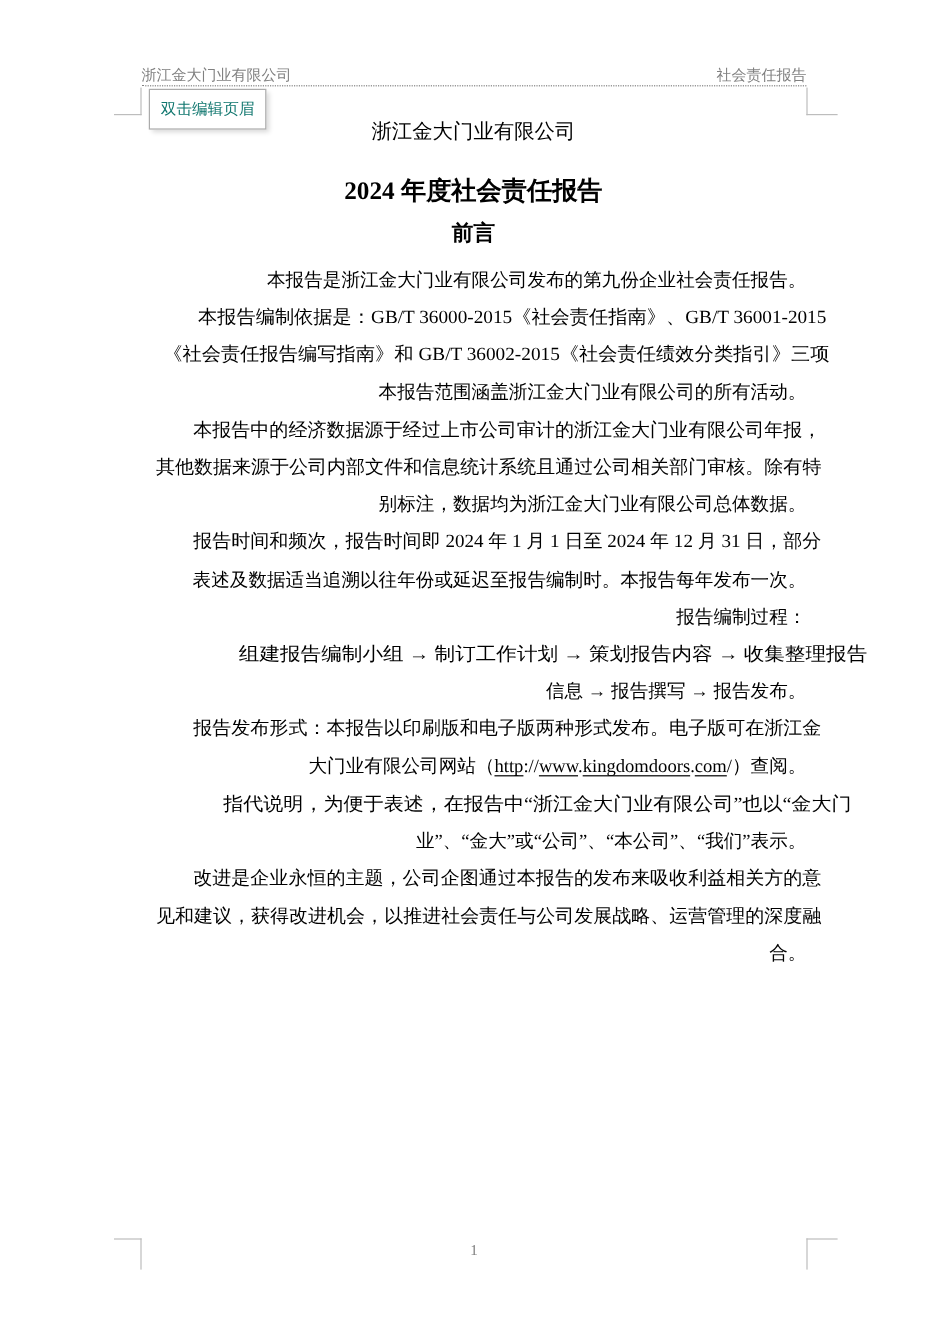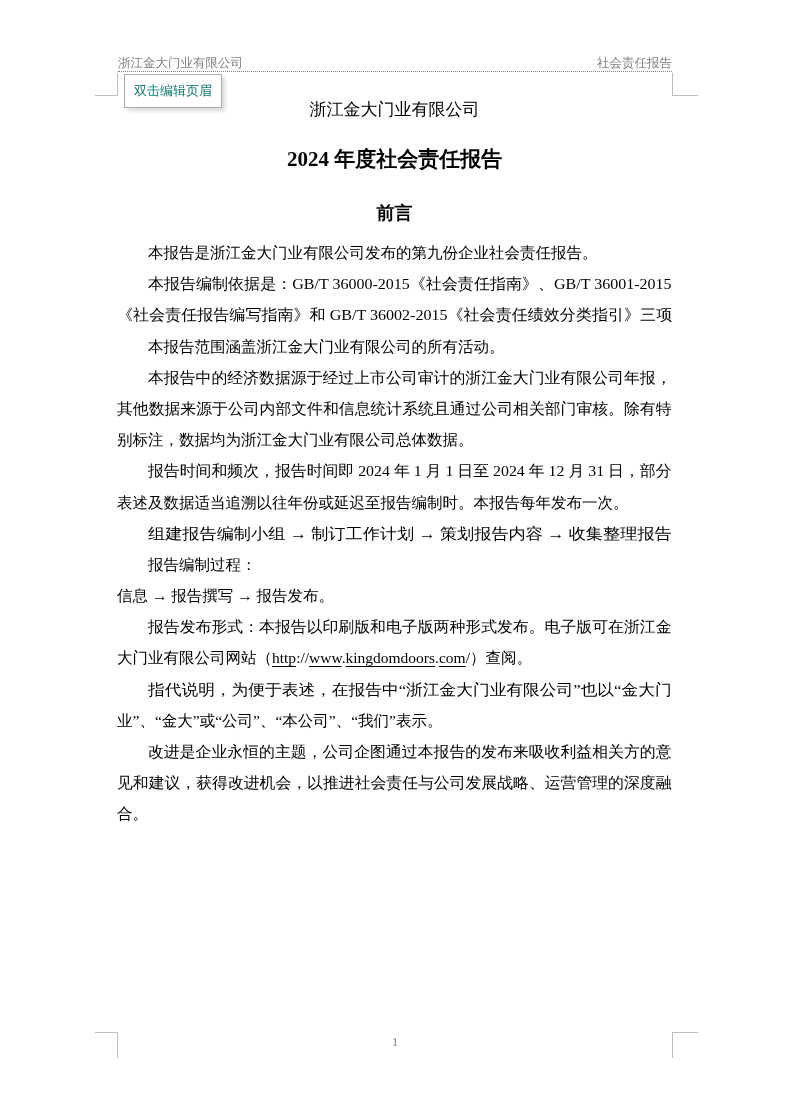--- a/index.html
+++ b/index.html
@@ -40,22 +40,22 @@
     font-family: "Liberation Sans", "DejaVu Sans", sans-serif;
     font-size: 13px; color: #0f766e;
     line-height: 32px; text-align: center;
     z-index: 5;
     white-space: nowrap;
   }
   
   .content { position: absolute; left: 117px; top: 95px; width: 555px; }
   .title-company { font-size: 17px; line-height: 30px; text-align: center; font-weight: normal; }
   .title-report  { margin-top: 17px; font-size: 21px; line-height: 35px; text-align: center; font-weight: bold; }
-  .title-section { margin-top: 21px; font-size: 18px; line-height: 30px; text-align: center; font-weight: bold; }
-  .paras { margin-top: 9px; font-size: 15.5px; }
+  .title-section { margin-top: 2px; font-size: 18px; line-height: 30px; text-align: center; font-weight: bold; }
+  .paras { margin-top: 9px; font-size: 15.5px; text-align: right; }
   .line { height: 31.2px; line-height: 31.2px; white-space: nowrap; overflow: visible; }
   .line .ls { display: inline-block; white-space: nowrap; transform-origin: 0 50%; }
   .line.ind .ls { margin-left: 31px; }
   .misspell {
     text-decoration-line: underline;
     text-decoration-style: wavy;
     text-decoration-color: #d22a1e;
     text-decoration-thickness: 1px;
     text-underline-offset: 3px;
     text-decoration: underline;
@@ -89,22 +89,22 @@
     <div class="paras">
         <div class="line ind"><span class="ls">本报告是浙江金大门业有限公司发布的第九份企业社会责任报告。</span></div>
         <div class="line ind just"><span class="ls" style="transform: scaleX(1.03353);">本报告编制依据是：GB/T 36000-2015《社会责任指南》、GB/T 36001-2015</span></div>
         <div class="line just"><span class="ls" style="transform: scaleX(1.03545);">《社会责任报告编写指南》和 GB/T 36002-2015《社会责任绩效分类指引》三项</span></div>
         <div class="line ind"><span class="ls">本报告范围涵盖浙江金大门业有限公司的所有活动。</span></div>
         <div class="line ind just"><span class="ls" style="transform: scaleX(1.02344);">本报告中的经济数据源于经过上市公司审计的浙江金大门业有限公司年报，</span></div>
         <div class="line just"><span class="ls" style="transform: scaleX(1.0221);">其他数据来源于公司内部文件和信息统计系统且通过公司相关部门审核。除有特</span></div>
         <div class="line"><span class="ls">别标注，数据均为浙江金大门业有限公司总体数据。</span></div>
         <div class="line ind just"><span class="ls" style="transform: scaleX(1.02344);">报告时间和频次，报告时间即 2024 年 1 月 1 日至 2024 年 12 月 31 日，部分</span></div>
         <div class="line"><span class="ls">表述及数据适当追溯以往年份或延迟至报告编制时。本报告每年发布一次。</span></div>
+        <div class="line ind"><span class="ls">报告编制过程：</span></div>
         <div class="line ind just"><span class="ls" style="transform: scaleX(1.10782);">组建报告编制小组 → 制订工作计划 → 策划报告内容 → 收集整理报告</span></div>
-        <div class="line ind"><span class="ls">报告编制过程：</span></div>
         <div class="line"><span class="ls">信息 → 报告撰写 →  报告发布。</span></div>
         <div class="line ind just"><span class="ls" style="transform: scaleX(1.02344);">报告发布形式：本报告以印刷版和电子版两种形式发布。电子版可在浙江金</span></div>
         <div class="line"><span class="ls"><span>大门业有限公司网站（</span><span class="misspell">http</span><span>://</span><span class="misspell">www</span><span>.</span><span class="misspell">kingdomdoors</span><span>.</span><span class="misspell">com</span><span>/）查阅。</span></span></div>
         <div class="line ind just"><span class="ls" style="transform: scaleX(1.07819);">指代说明，为便于表述，在报告中“浙江金大门业有限公司”也以“金大门</span></div>
         <div class="line"><span class="ls">业”、“金大”或“公司”、“本公司”、“我们”表示。</span></div>
         <div class="line ind just"><span class="ls" style="transform: scaleX(1.02344);">改进是企业永恒的主题，公司企图通过本报告的发布来吸收利益相关方的意</span></div>
         <div class="line just"><span class="ls" style="transform: scaleX(1.0221);">见和建议，获得改进机会，以推进社会责任与公司发展战略、运营管理的深度融</span></div>
         <div class="line"><span class="ls">合。</span></div>
       </div>
   </div>

